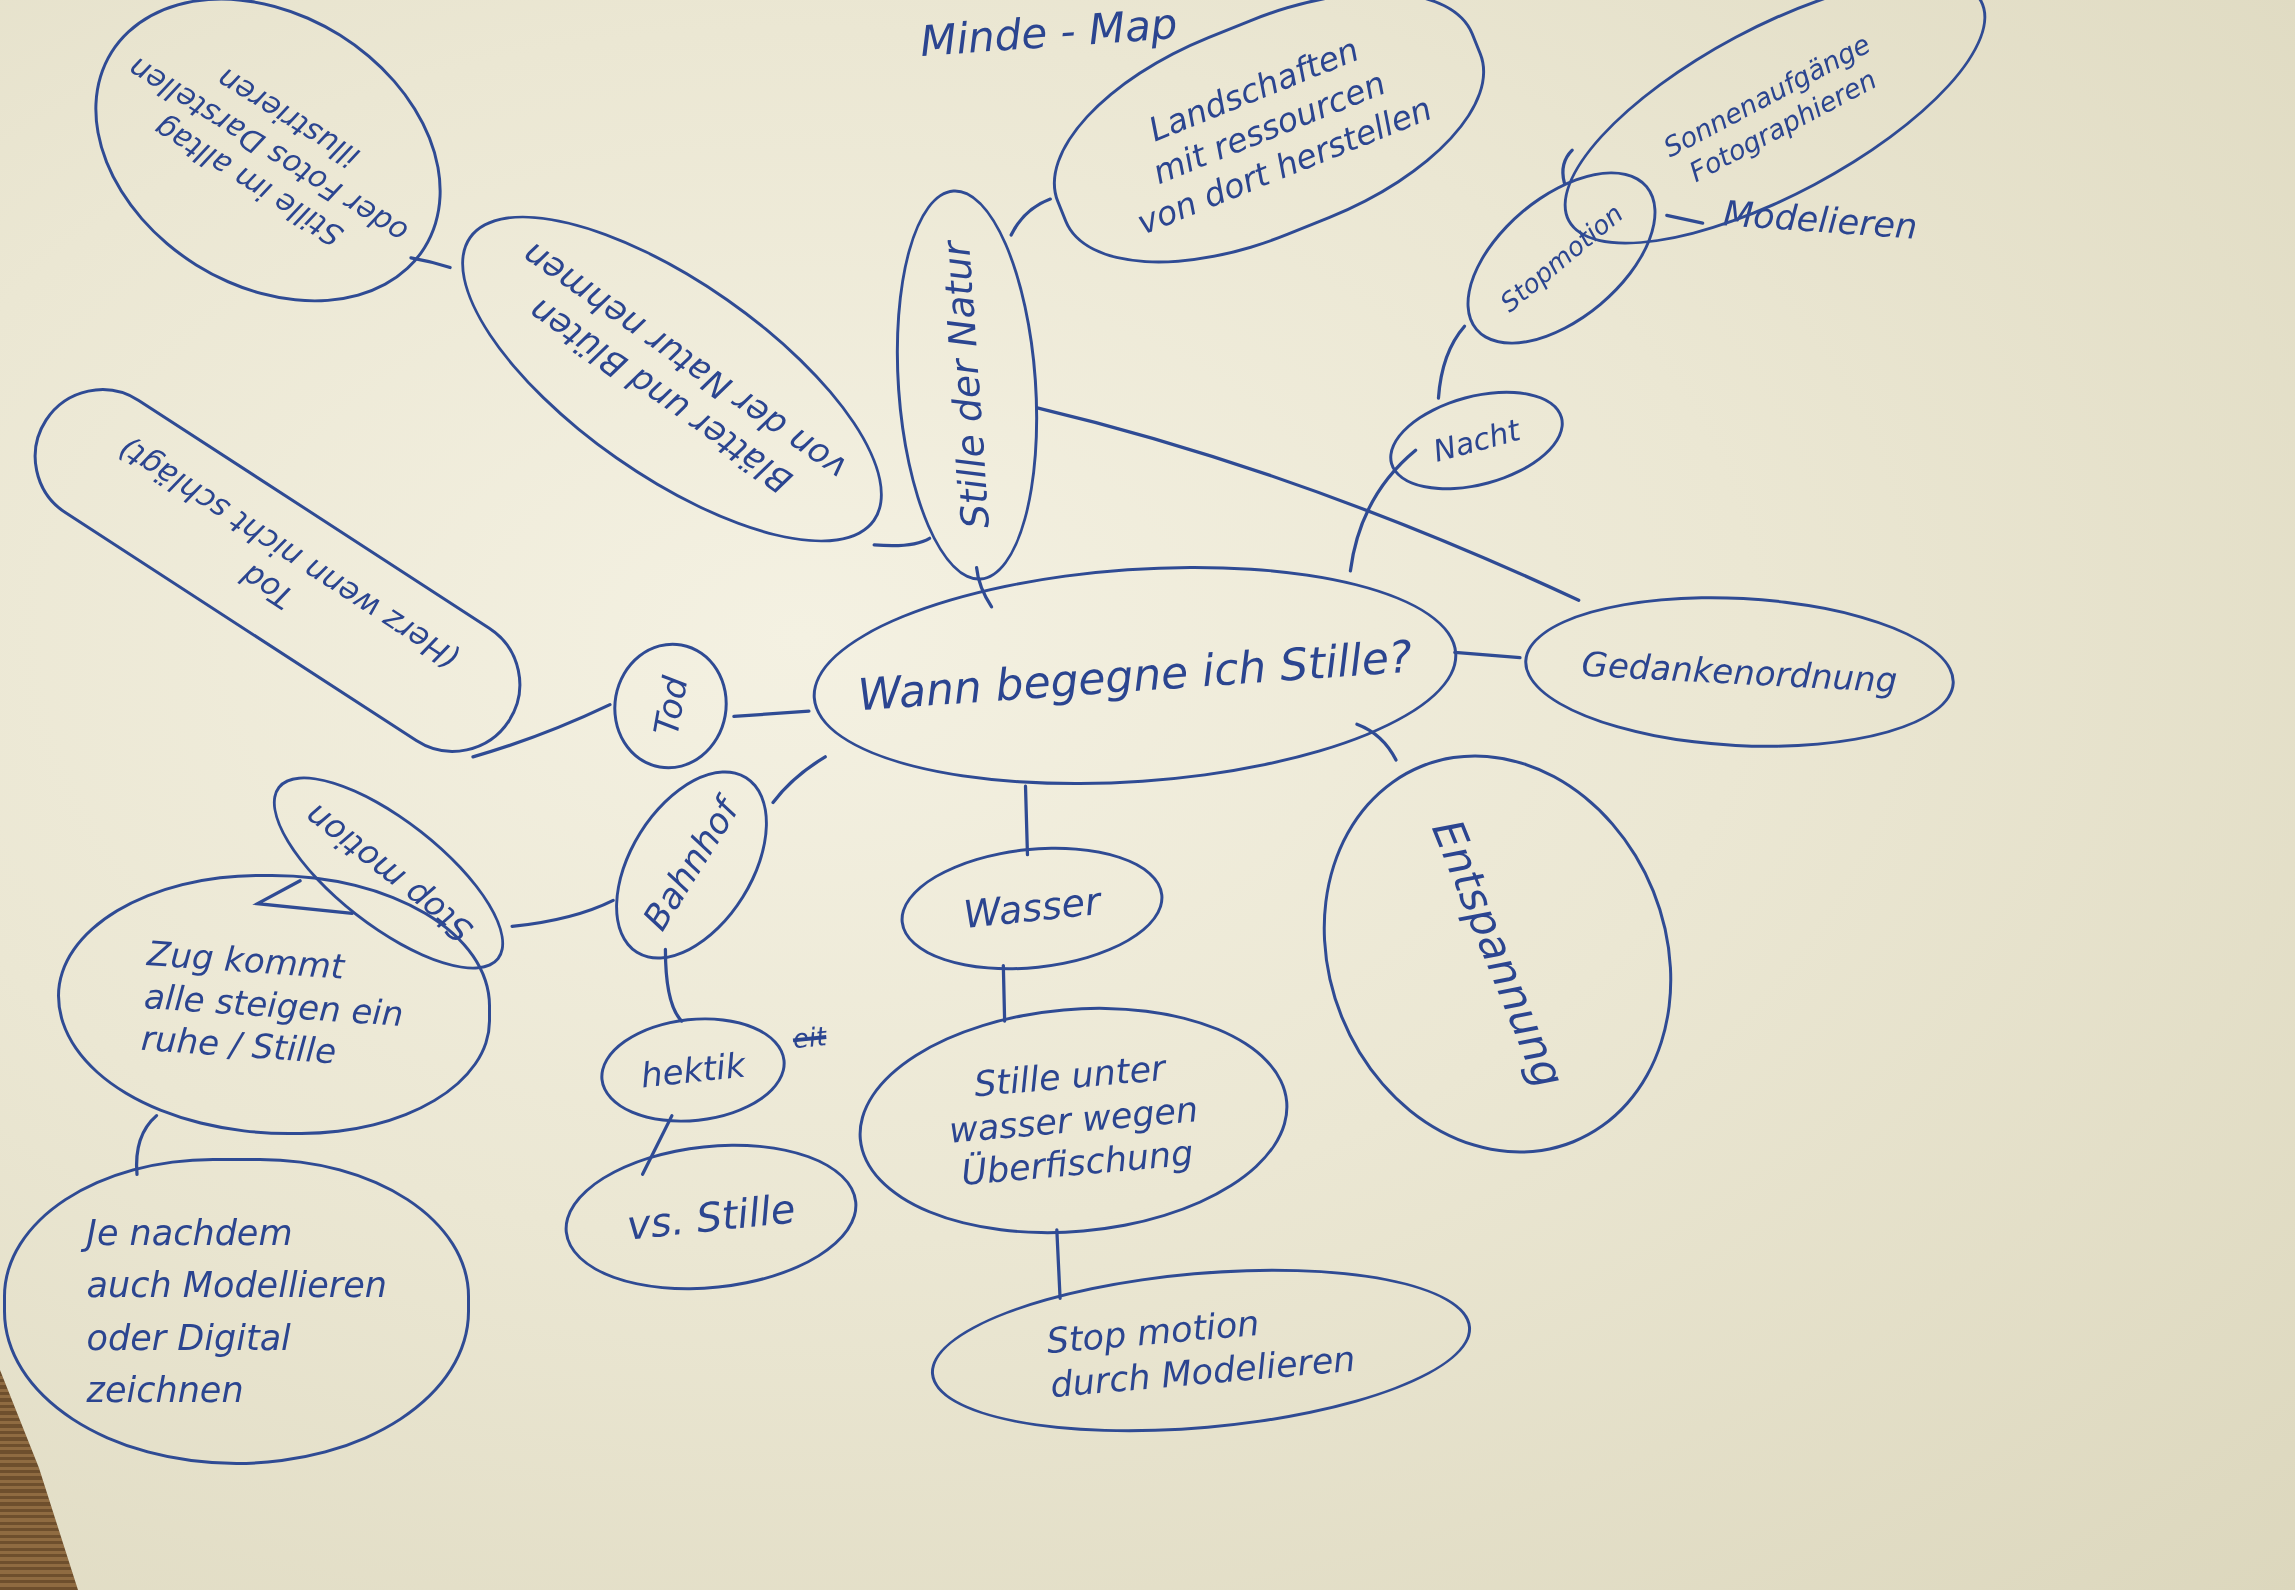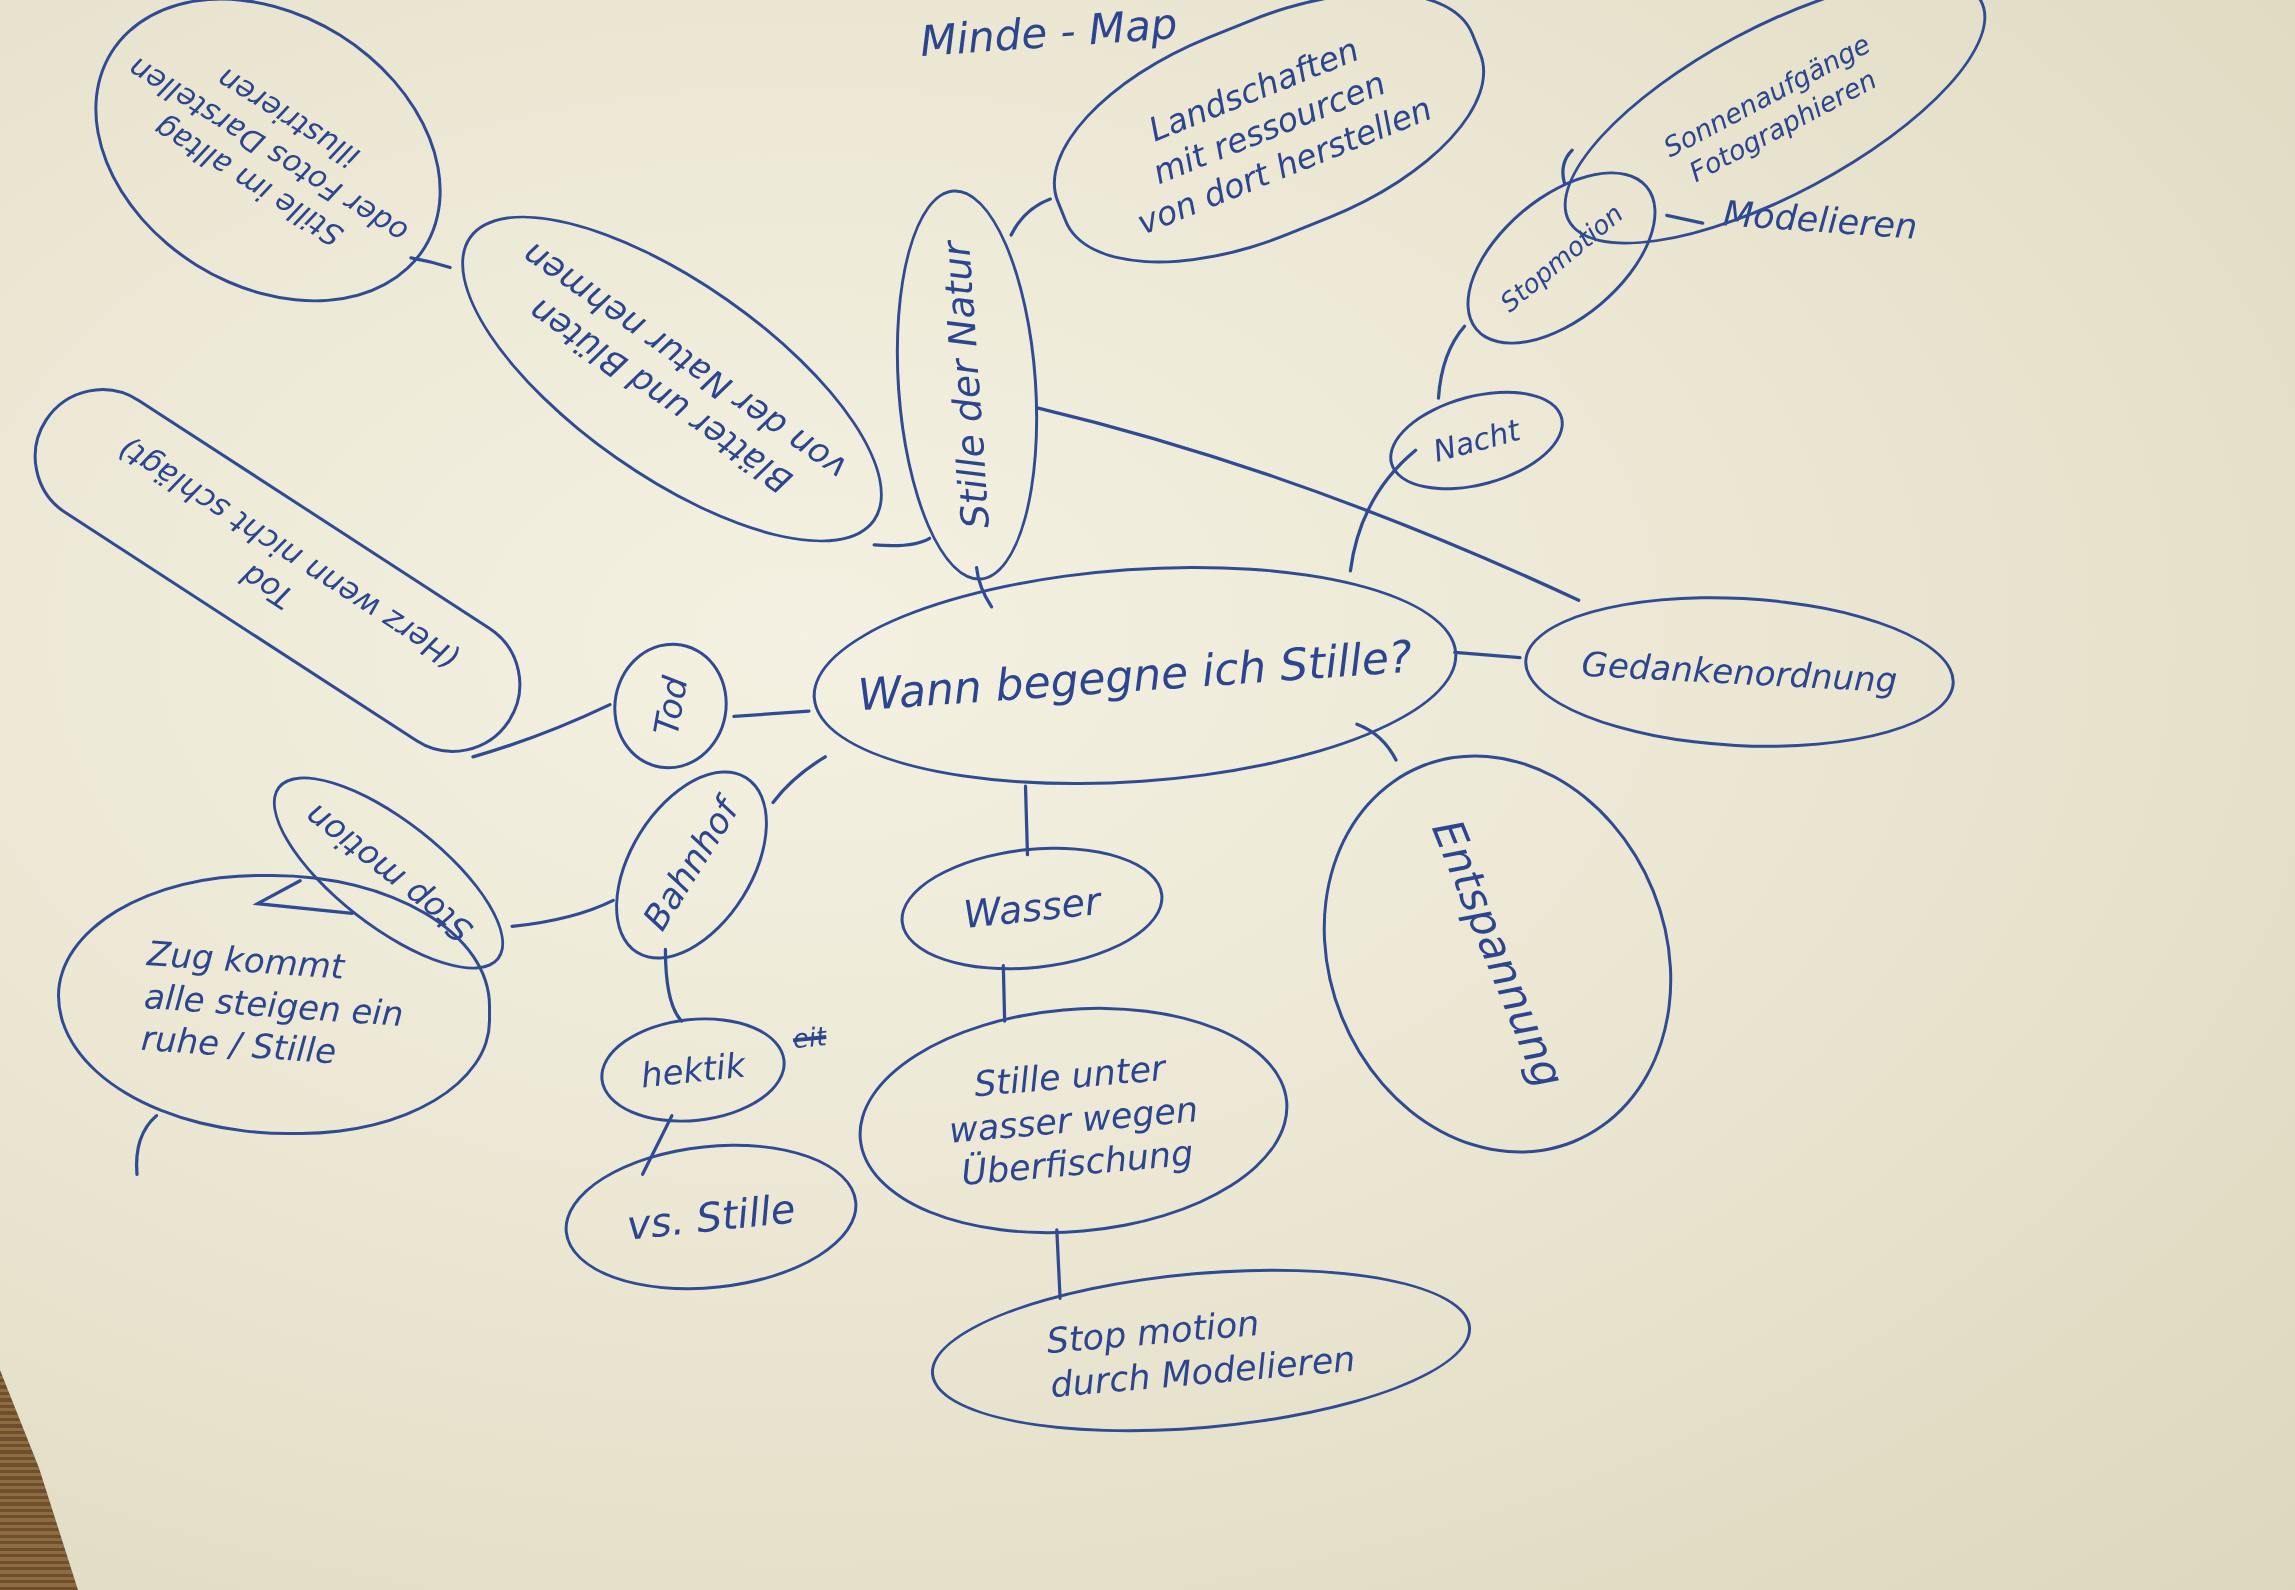--- a/index.html
+++ b/index.html
@@ -178,20 +178,26 @@
     <div class="node" style="left:248px; top:819px; width:281px; height:108px; transform: rotate(218deg);">
       <span class="ink" style="font-size:33px;">Stop motion</span>
     </div>
 
     <div class="node" style="left:57px; top:874px; width:434px; height:261px; border-radius:48% 52% 45% 55%;">
       <span class="ink" style="font-size:34px; text-align:left; transform: rotate(4deg);">Zug kommt
 alle steigen ein
 ruhe / Stille</span>
     </div>
 
+    <div class="node" style="left:3.3px; top:1158px; width:467px; height:307px; border-radius:45% 45% 50% 50%;">
+      <span class="ink" style="font-size:35px; text-align:left; line-height:1.5;">Je nachdem
+auch Modellieren
+oder Digital
+zeichnen</span>
+    </div>
 
     <div class="node" style="left:600px; top:1018px; width:186px; height:104px; transform: rotate(-6deg);">
       <span class="ink" style="font-size:34px;">hektik</span>
       <span class="ink strike" style="font-size:26px; position:absolute; right:-46px; top:13px;">eit</span>
     </div>
 
     <div class="node" style="left:564px; top:1145px; width:294px; height:144px; transform: rotate(-6deg);">
       <span class="ink" style="font-size:40px;">vs. Stille</span>
     </div>
 

